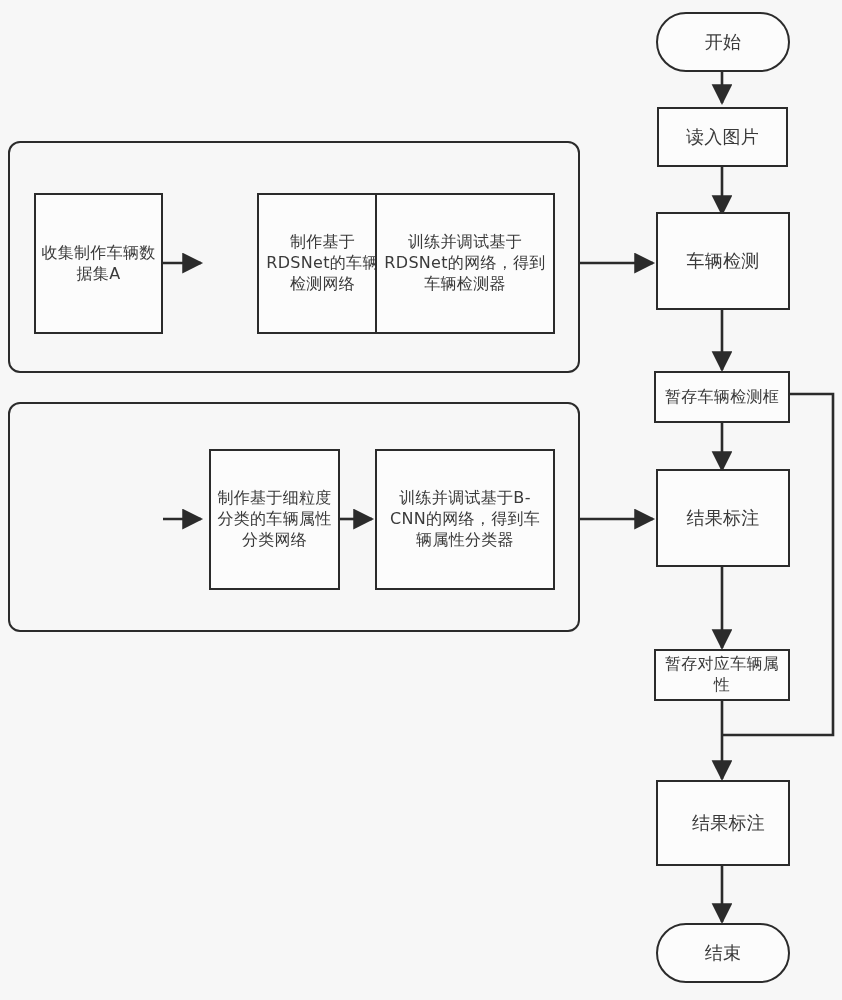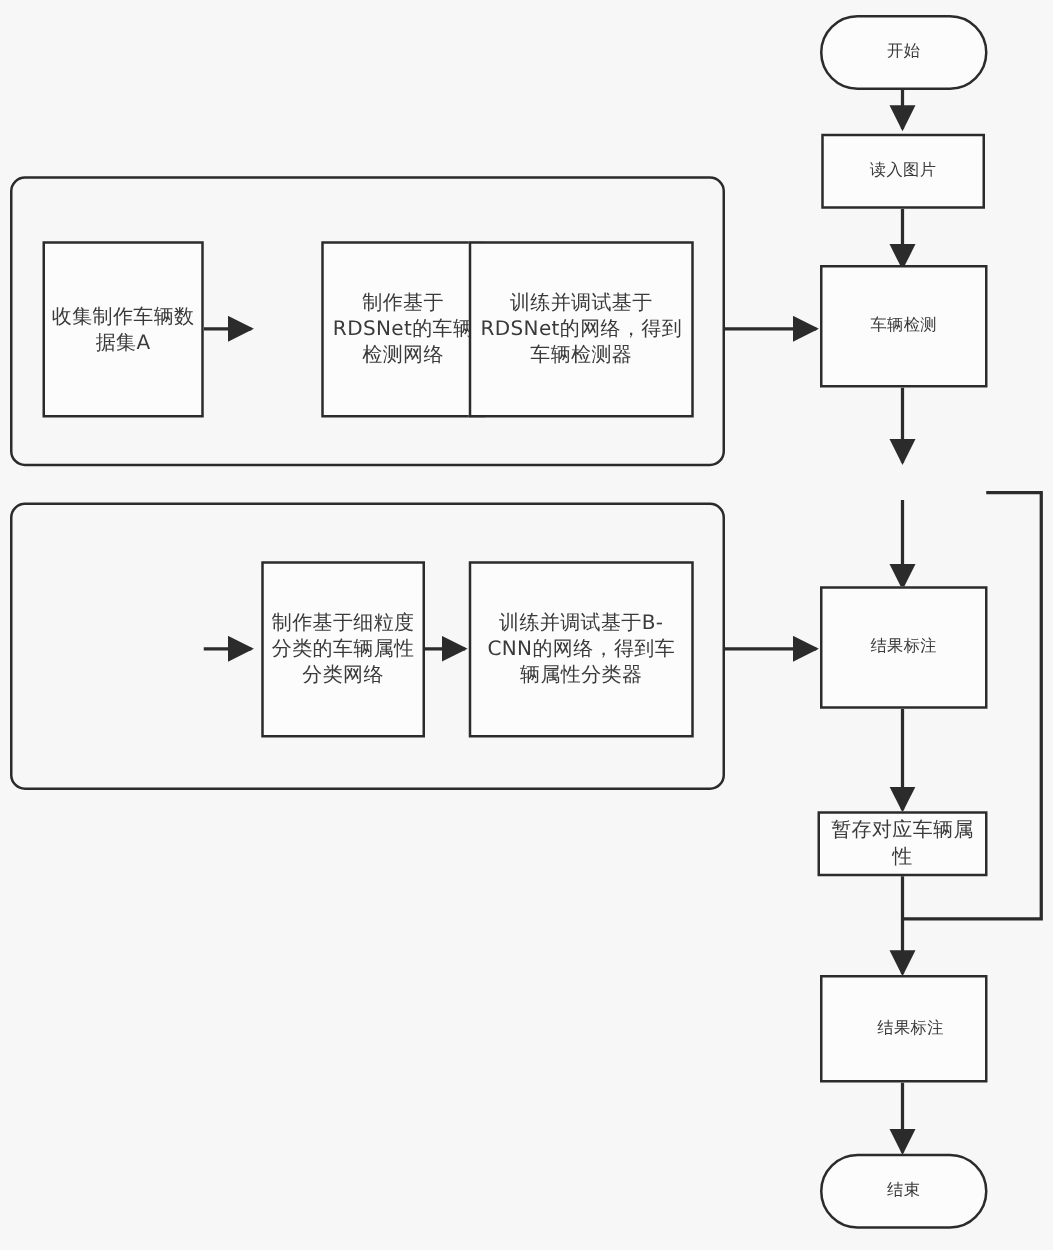--- a/index.html
+++ b/index.html
@@ -26,21 +26,21 @@
   }
   .node.terminal{border-radius:32px;}
   .group{
     position:absolute;
     background:transparent;
     border:2px solid #2b2b2b;
     border-radius:12px;
     box-sizing:border-box;
   }
   .t16{font-size:16px;}
-  .t17{font-size:13px;}
+  .t17{font-size:18px;}
 </style>
 </head>
 <body>
 
 <div id="canvas">
 
   <svg id="wires" viewBox="0 0 842 1000" xmlns="http://www.w3.org/2000/svg">
     <defs>
       <marker id="ah" markerWidth="11" markerHeight="11" refX="7.2" refY="4" orient="auto" markerUnits="strokeWidth">
         <path d="M0,0 L8,4 L0,8 z" fill="#2b2b2b"></path>
@@ -77,20 +77,21 @@
       <line x1="722" y1="866" x2="722" y2="922" marker-end="url(#ah)"></line>
     </g>
   </svg>
 
   <div class="node terminal t17" style="left:656px;top:12px;width:134px;height:60px;">开始</div>
 
   <div class="node t17" style="left:657px;top:107px;width:131px;height:60px;">读入图片</div>
 
   <div class="node t17" style="left:656px;top:212px;width:134px;height:98px;">车辆检测</div>
 
+  <div class="node t16" style="left:654px;top:371px;width:136px;height:52px;">暂存车辆检测框</div>
 
   <div class="node t17" style="left:656px;top:469px;width:134px;height:98px;">结果标注</div>
 
   <div class="node t16" style="left:654px;top:649px;width:136px;height:52px;">暂存对应车辆属性</div>
 
   <div class="node t17" style="left:656px;top:780px;width:134px;height:86px;padding-left:16px;">结果标注</div>
 
   <div class="node terminal t17" style="left:656px;top:923px;width:134px;height:60px;">结束</div>
 
   <div class="group" style="left:8px;top:141px;width:572px;height:232px;"></div>

